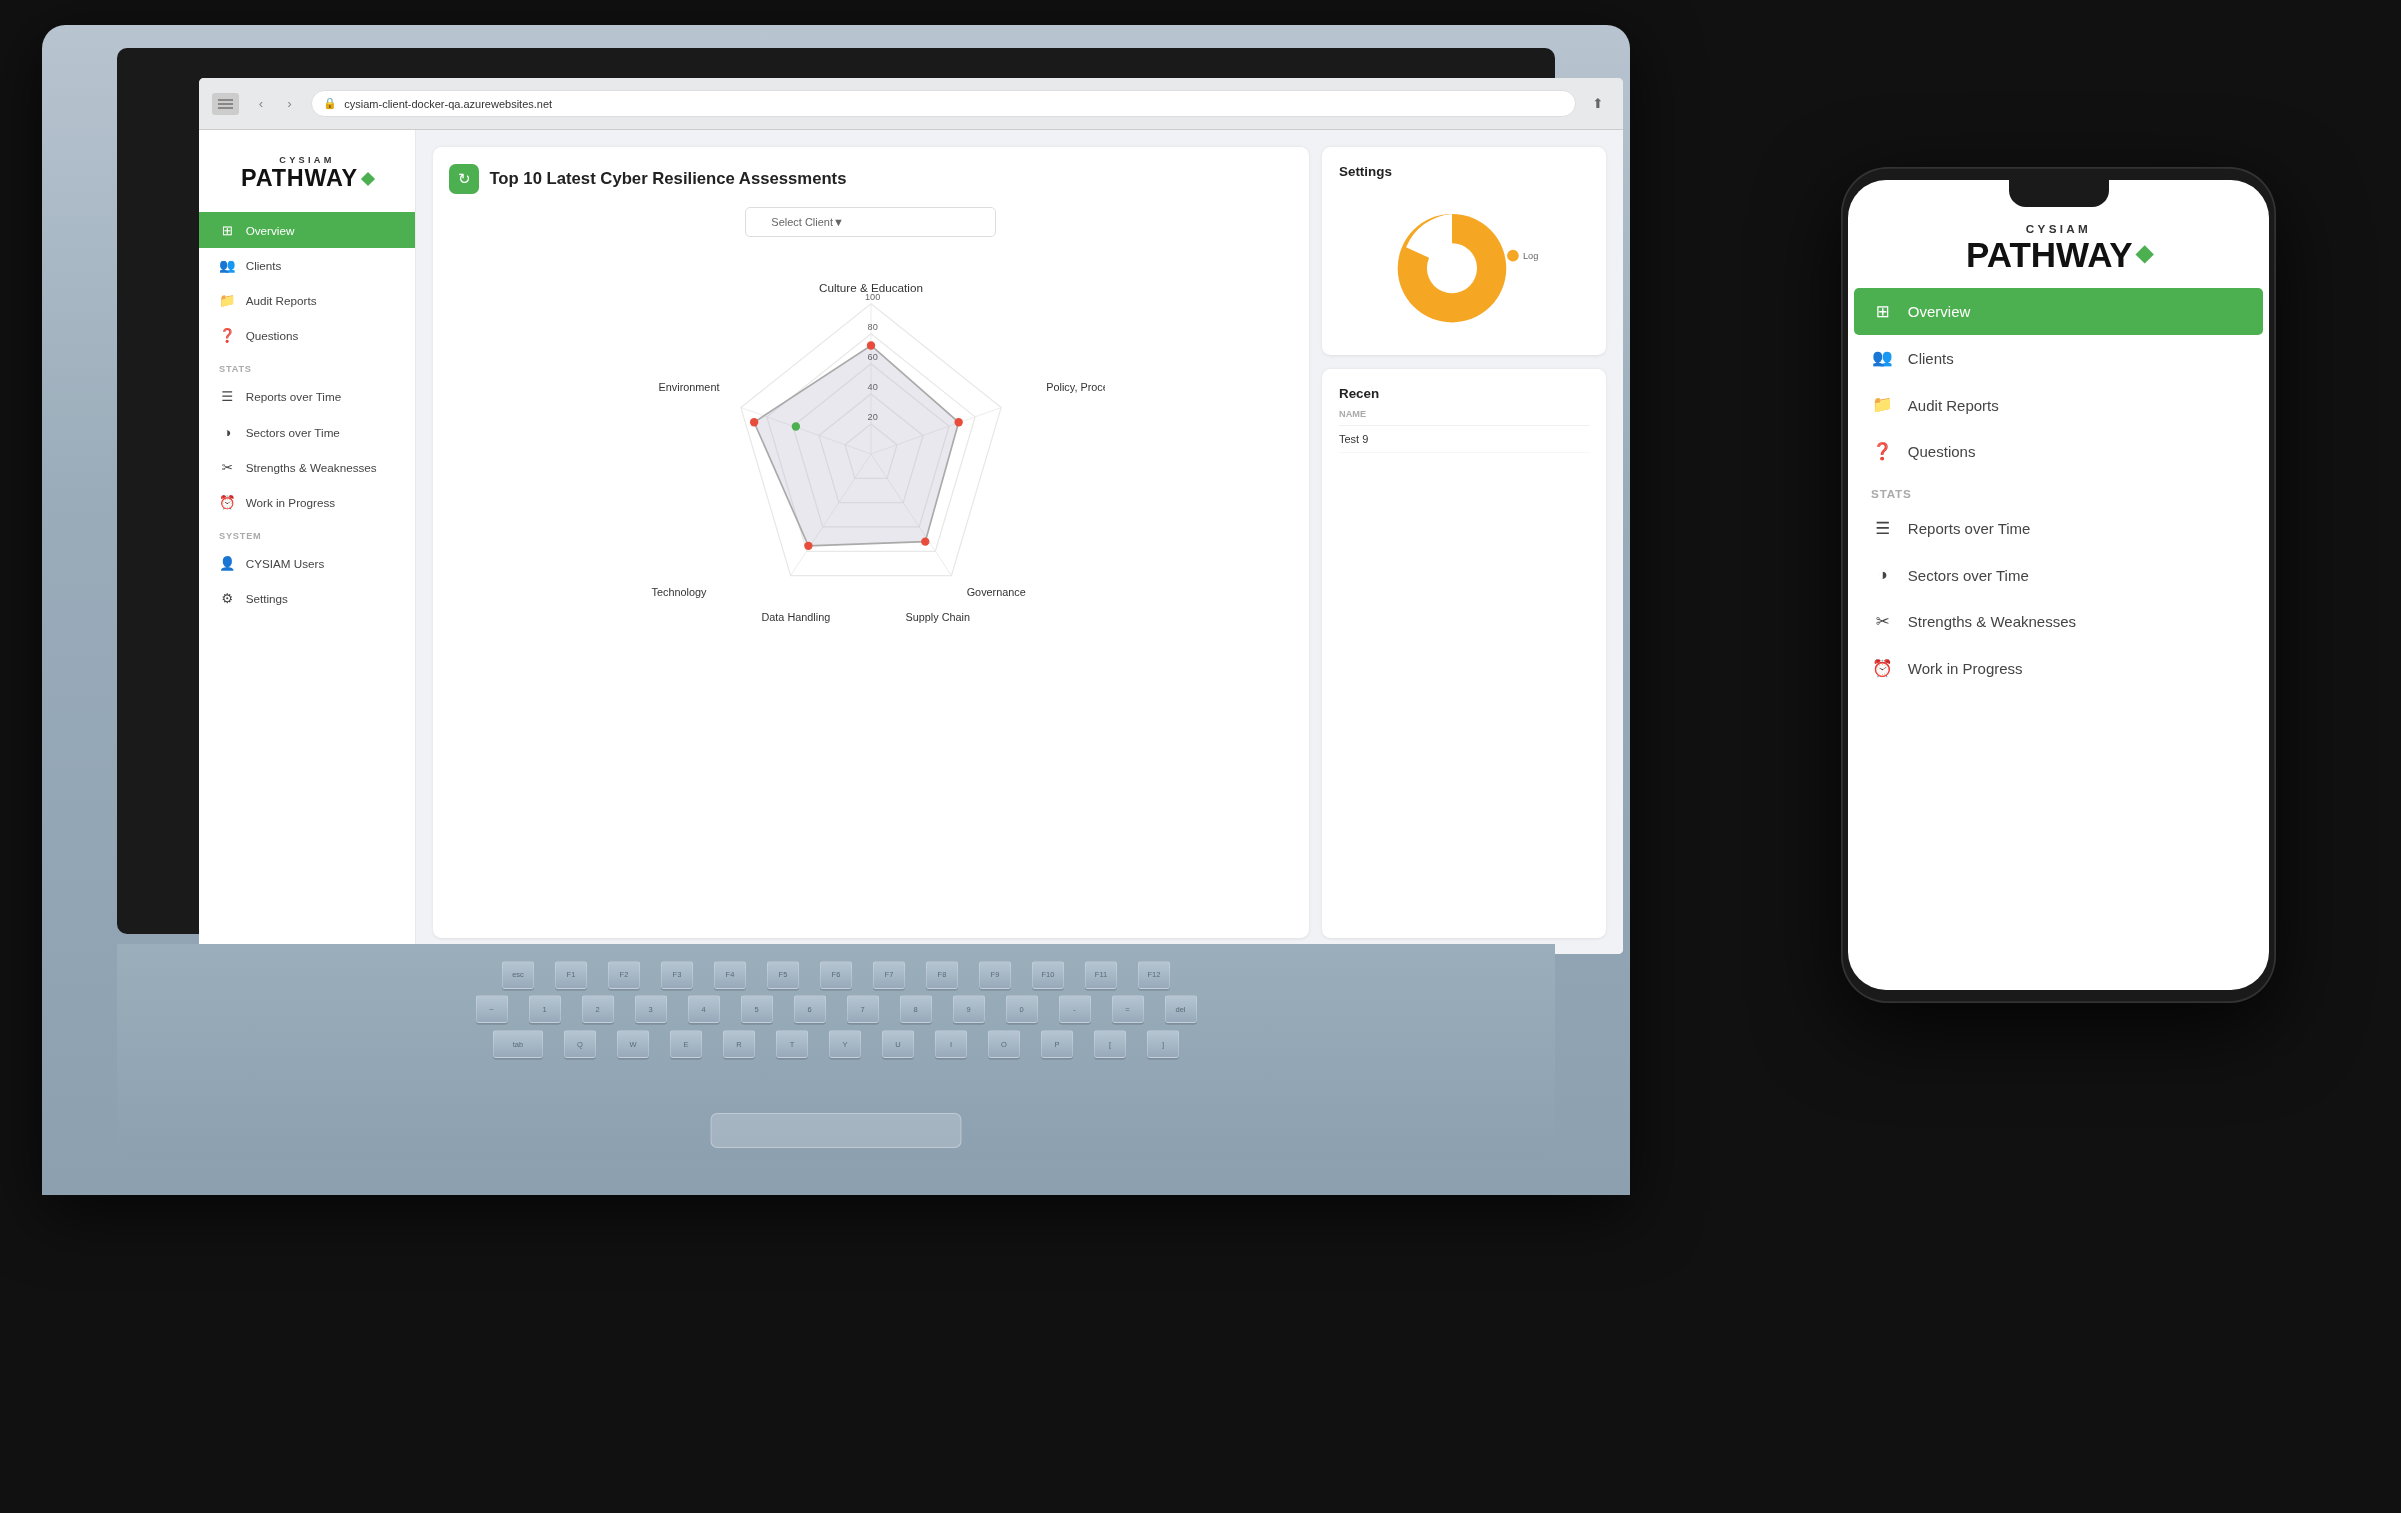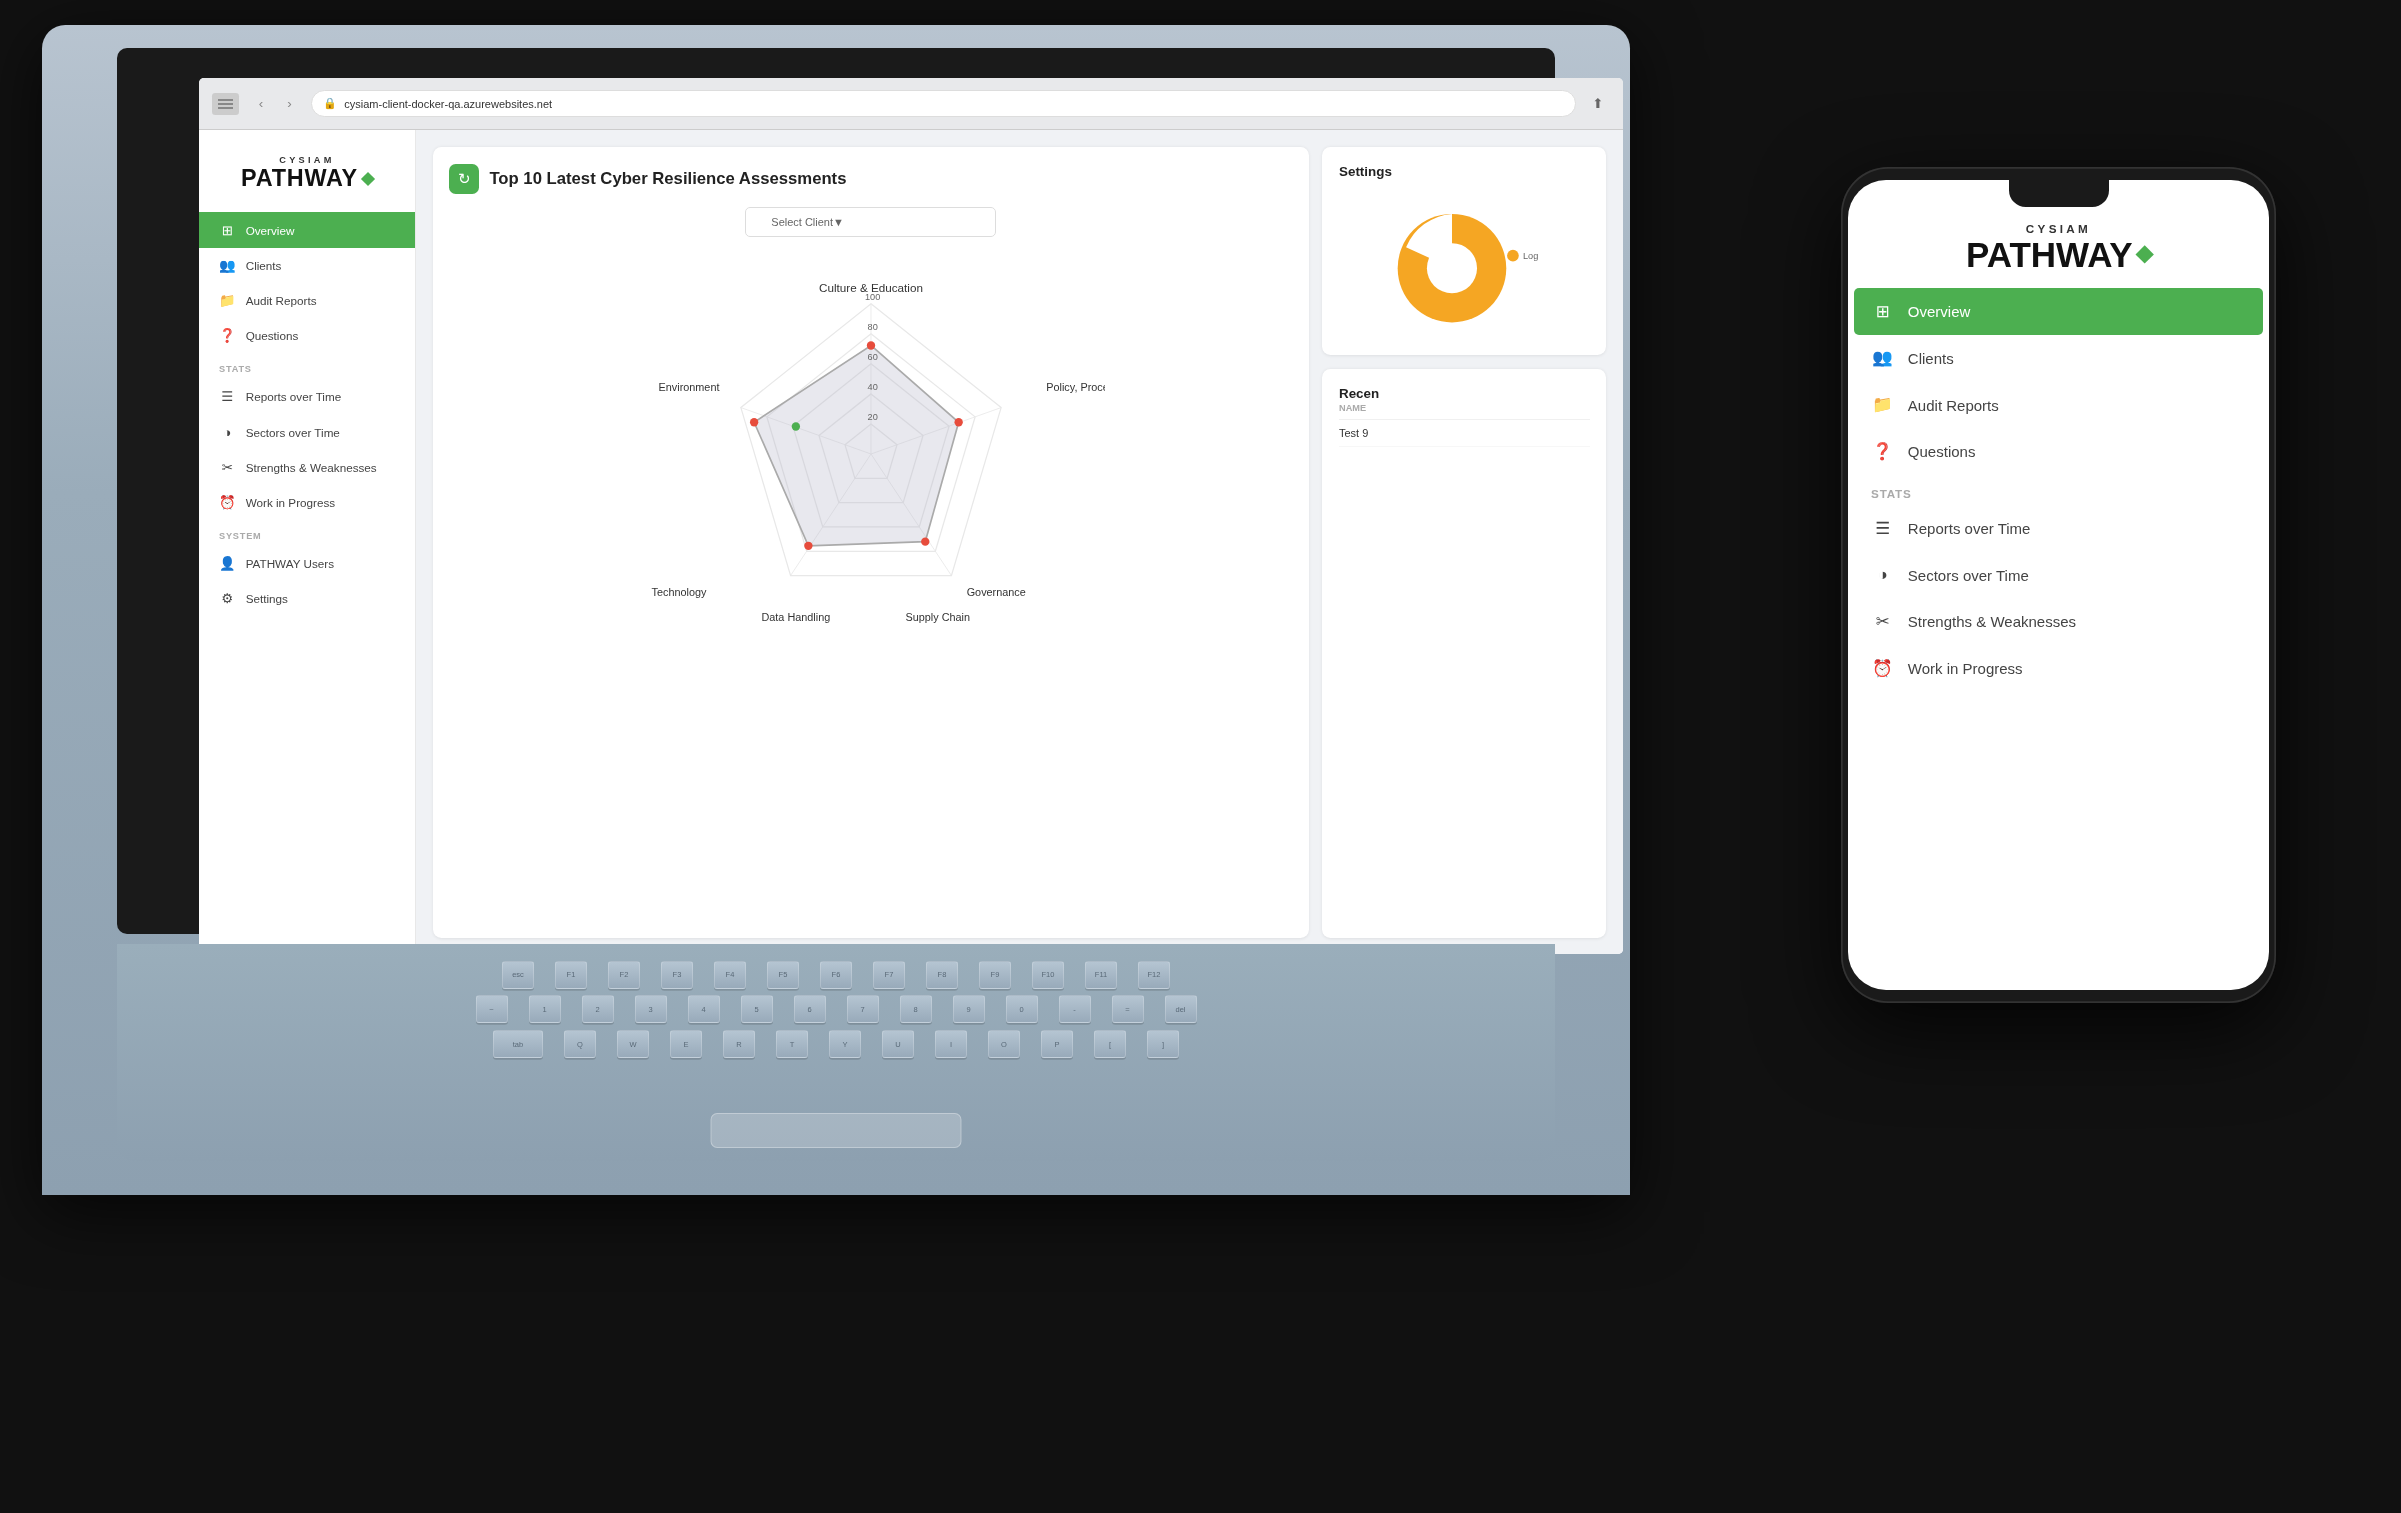--- a/index.html
+++ b/index.html
@@ -339,21 +339,21 @@
       border-radius: 8.4px;
       padding: 16.7px;
       box-shadow: 0 0.8px 3.3px rgba(0,0,0,0.08);
       flex: 1;
     }
 
     .recent-title {
       font-size: 13.4px;
       font-weight: 700;
       color: #222;
-      margin-bottom: 2px;
+      margin-bottom: 8px;
     }
 
     .table-header {
       display: grid;
       grid-template-columns: 1fr 1fr;
       font-size: 9.2px;
       font-weight: 700;
       color: #aaa;
       text-transform: uppercase;
       padding-bottom: 6.7px;
@@ -612,21 +612,21 @@
             </div>
             <div class="nav-item">
               <span class="nav-icon">⏰</span>
               <span>Work in Progress</span>
             </div>
 
             <div class="section-label">SYSTEM</div>
 
             <div class="nav-item">
               <span class="nav-icon">👤</span>
-              <span>PATHWAY Users</span>
+              <span>CYSIAM Users</span>
             </div>
             <div class="nav-item">
               <span class="nav-icon">⚙</span>
               <span>Settings</span>
             </div>
           </div>
 
           <div class="main-content">
             <div class="dashboard-grid">
 

